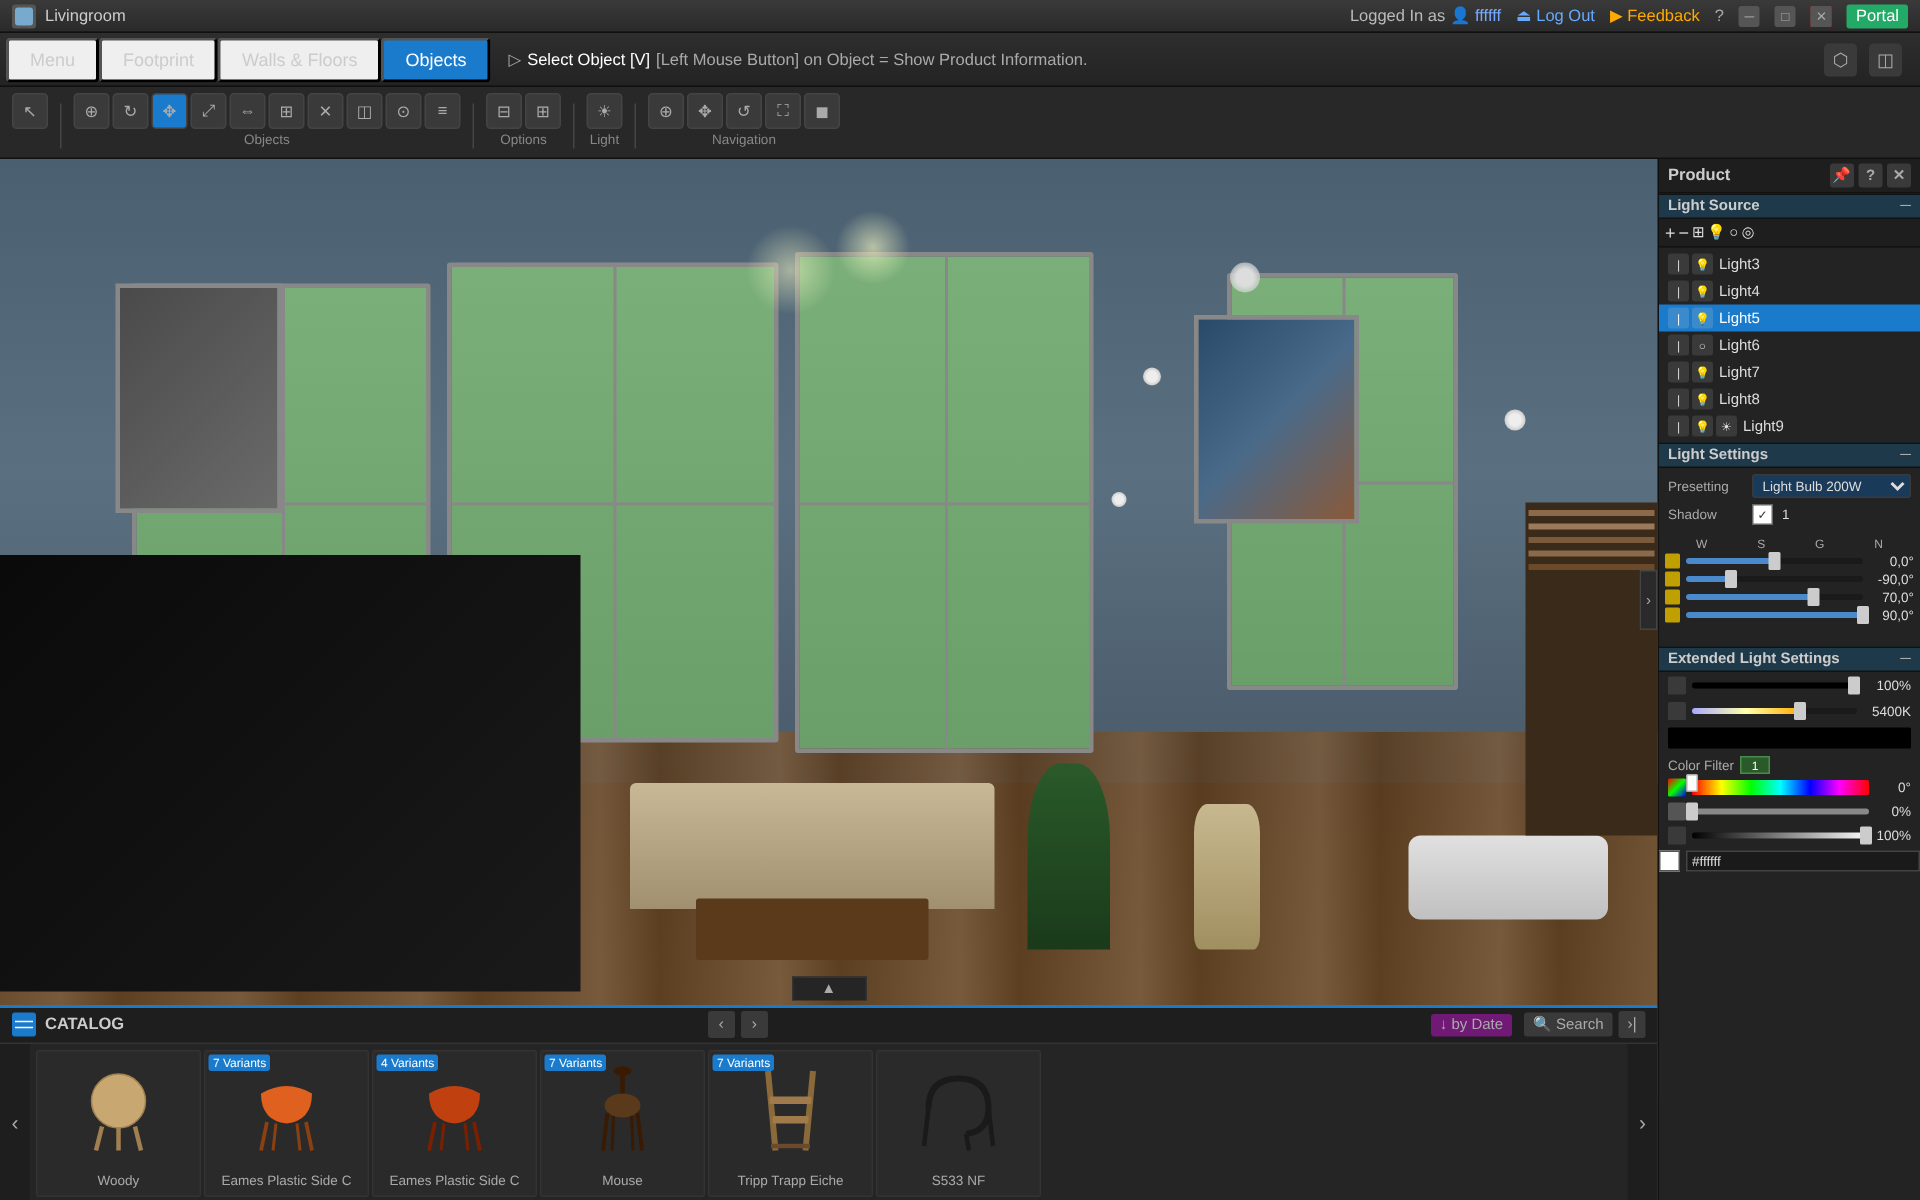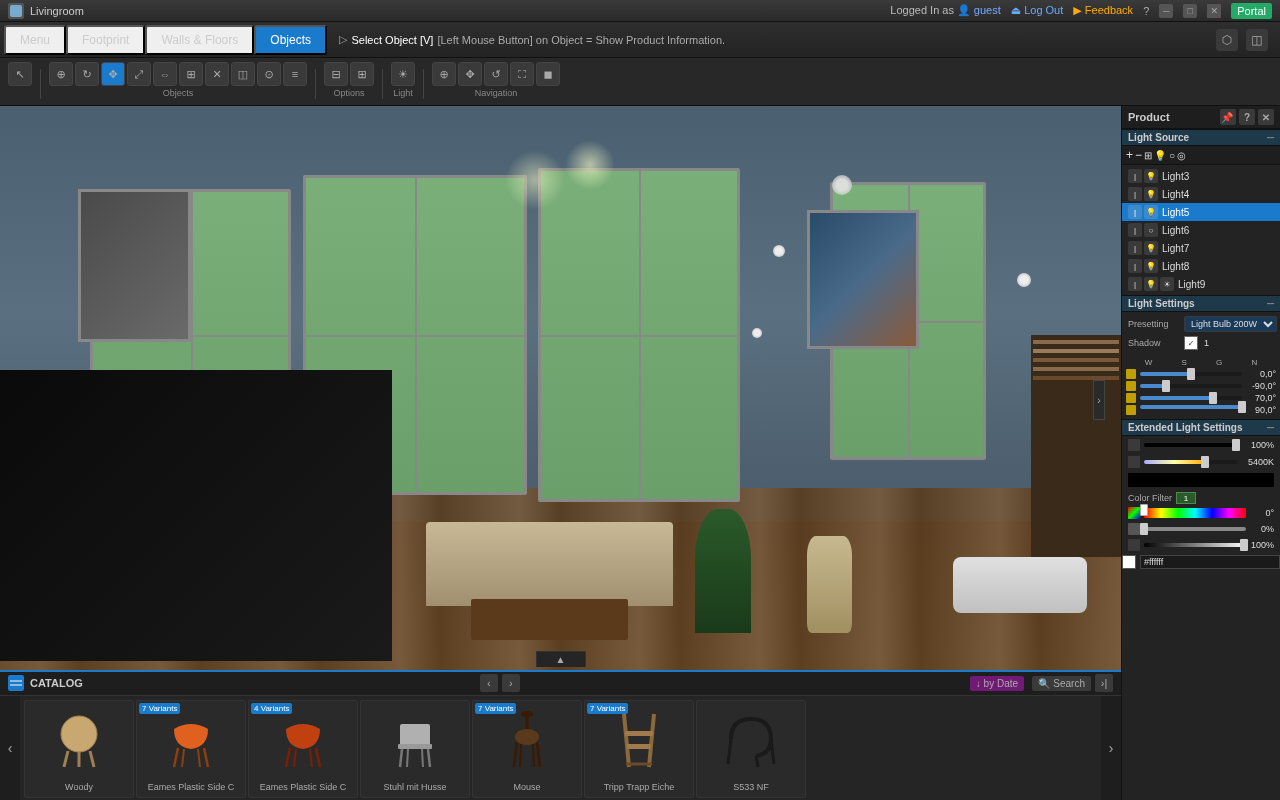--- a/index.html
+++ b/index.html
@@ -146,21 +146,21 @@
     }
     .catalog-item .item-img {
       width: 80px; height: 68px; display: flex; align-items: center; justify-content: center;
     }
     .catalog-item .item-name {
       font-size: 9px; color: #aaa; text-align: center; line-height: 1.2;
     }
 
     
     #right-panel {
-      width: 159px;
+      width: 175px;
       background: #232323;
       border-left: 1px solid #111;
       display: flex; flex-direction: column;
       overflow-y: auto;
       font-size: 10px;
     }
     .panel-header {
       display: flex; align-items: center; padding: 3px 6px;
       background: #1e1e1e; border-bottom: 1px solid #111;
       font-size: 11px; font-weight: bold; color: #ccc;
@@ -238,21 +238,21 @@
   <div class="app-icon">
     <svg width="16" height="16">
         <rect x="2" y="2" width="12" height="12" fill="#7ac" rx="2"></rect>
       </svg>
   </div>
   <span class="title">Livingroom</span>
   <div class="user-section">
     <span class="logged-in">
       <span>Logged In as</span>
       👤
-      <span style="color:#7af">guest</span>
+      <span style="color:#7af">ffffff</span>
     </span>
     <a href="#">
       ⏏ <span>Log Out</span>
     </a>
     <a href="#" style="color:#fa0">
       ▶ <span>Feedback</span>
     </a>
     <span style="color:#aaa; cursor:pointer;">?</span>
     <span class="win-controls">
         <span>─</span>
@@ -454,33 +454,20 @@
                 <path d="M18 20 Q35 10 52 20 Q52 38 35 40 Q18 38 18 20Z" fill="#c04010"></path>
                 <line x1="22" y1="39" x2="18" y2="58" stroke="#7a2000" stroke-width="2.5"></line>
                 <line x1="48" y1="39" x2="52" y2="58" stroke="#7a2000" stroke-width="2.5"></line>
                 <line x1="28" y1="40" x2="26" y2="58" stroke="#7a2000" stroke-width="2"></line>
                 <line x1="42" y1="40" x2="44" y2="58" stroke="#7a2000" stroke-width="2"></line>
               </svg>
             </div>
             <span class="item-name">Eames Plastic Side C</span>
           </div>
 
-          <div class="catalog-item">
-            <div class="item-img">
-              <svg width="70" height="60" viewBox="0 0 70 60">
-                <rect x="20" y="15" width="30" height="22" fill="#b0b0b0" rx="2"></rect>
-                <rect x="18" y="35" width="34" height="5" fill="#999" rx="1"></rect>
-                <line x1="22" y1="40" x2="20" y2="58" stroke="#777" stroke-width="2.5"></line>
-                <line x1="48" y1="40" x2="50" y2="58" stroke="#777" stroke-width="2.5"></line>
-                <line x1="28" y1="40" x2="27" y2="58" stroke="#777" stroke-width="2"></line>
-                <line x1="42" y1="40" x2="43" y2="58" stroke="#777" stroke-width="2"></line>
-              </svg>
-            </div>
-            <span class="item-name">Stuhl mit Husse</span>
-          </div>
 
           <div class="catalog-item">
             <div class="variants-badge">7 Variants</div>
             <div class="item-img">
               <svg width="70" height="60" viewBox="0 0 70 60">
                 <ellipse cx="35" cy="28" rx="12" ry="8" fill="#5a3a1a"></ellipse>
                 <line x1="35" y1="20" x2="35" y2="5" stroke="#3a1a00" stroke-width="3"></line>
                 <ellipse cx="35" cy="5" rx="6" ry="3" fill="#3a1a00"></ellipse>
                 <line x1="25" y1="33" x2="22" y2="58" stroke="#3a1a00" stroke-width="2.5"></line>
                 <line x1="45" y1="33" x2="48" y2="58" stroke="#3a1a00" stroke-width="2.5"></line>
@@ -654,21 +641,21 @@
       <span style="width:30px; font-size:9px; color:#ddd; text-align:right;">-90,0°</span>
     </div>
     <div style="display:flex; align-items:center; gap:4px; padding:0 4px; margin-bottom:2px;">
       <div style="width:10px; height:10px; background:#c0a000; border-radius:1px;"></div>
       <div class="slider-track" style="flex:1;">
         <div class="slider-fill" style="width:72%;"></div>
         <div class="slider-thumb" style="left:72%;"></div>
       </div>
       <span style="width:30px; font-size:9px; color:#ddd; text-align:right;">70,0°</span>
     </div>
-    <div style="display:flex; align-items:flex-start; gap:4px; padding:0 4px; margin-bottom:4px;">
+    <div style="display:flex; align-items:center; gap:4px; padding:0 4px; margin-bottom:16px;">
       <div style="width:10px; height:10px; background:#c0a000; border-radius:1px;"></div>
       <div class="slider-track" style="flex:1;">
         <div class="slider-fill" style="width:100%;"></div>
         <div class="slider-thumb" style="left:100%;"></div>
       </div>
       <span style="width:30px; font-size:9px; color:#ddd; text-align:right;">90,0°</span>
     </div>
 
     <div class="panel-section-header">
       <span class="psh-title">Extended Light Settings</span>

